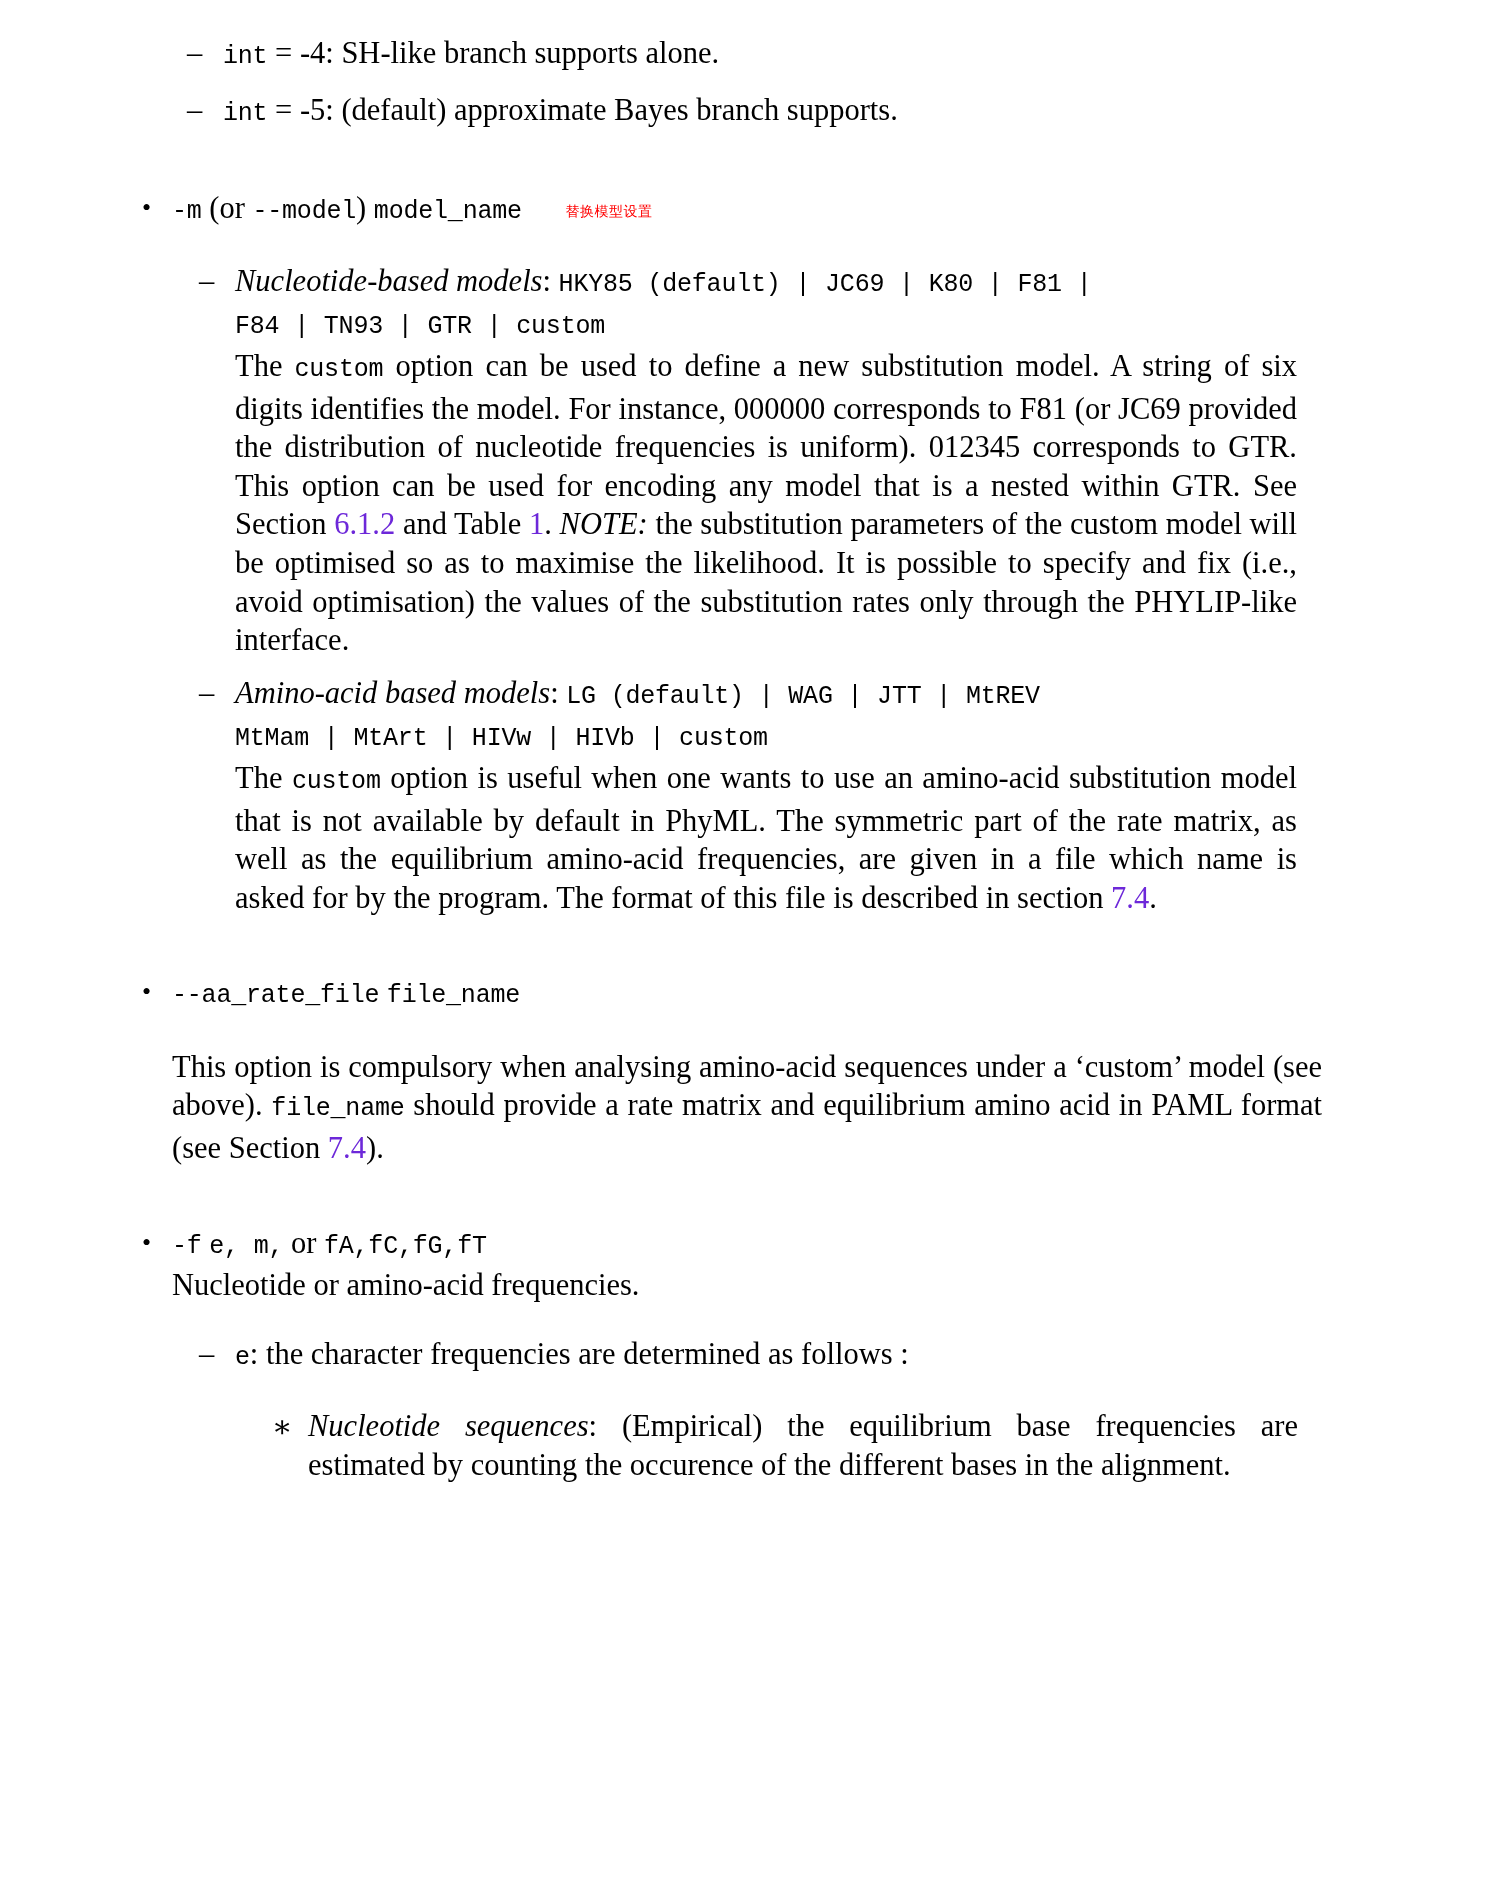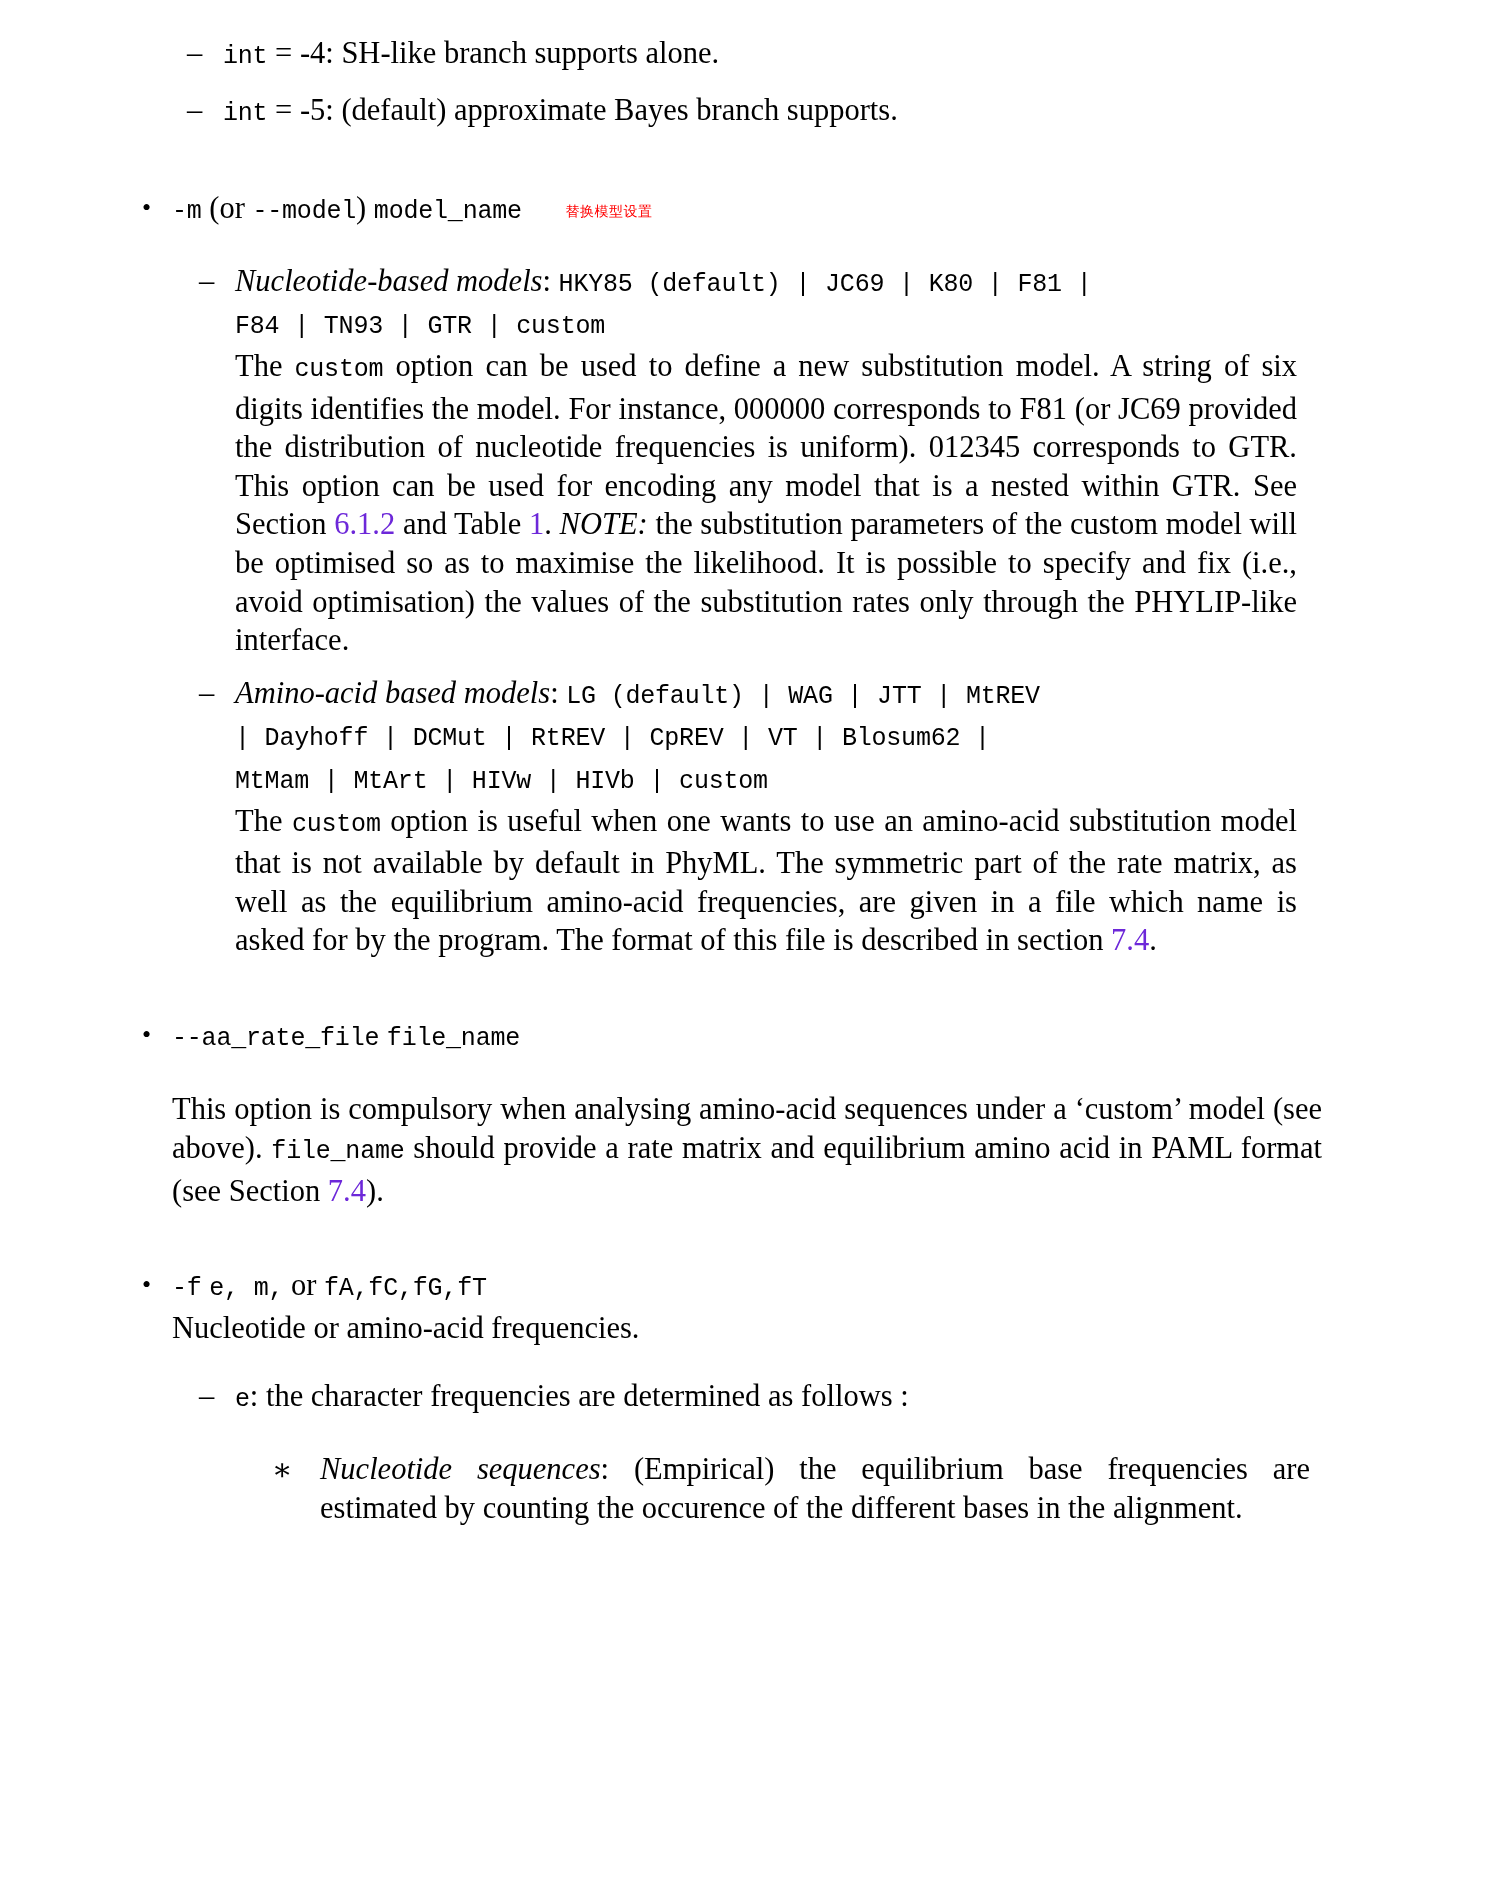--- a/index.html
+++ b/index.html
@@ -85,21 +85,21 @@
   .lvl2 > .body { margin-left: 0px; }
 
   .lvl3 { position: relative; margin-left: 73px; }
   .lvl3 > .star {
     position: absolute;
     left: -36px;
     top: 1px;
     font-size: 30.5px;
     line-height: 38.6px;
   }
-  .lvl3 > .body { margin-left: 12px; }
+  .lvl3 > .body { margin-left: 0px; }
 
   .gap-sm { height: 14px; }
   .gap-md { height: 30px; }
   .gap-xl { height: 56px; }
 </style>
 </head>
 <body>
 
 <div class="page">
   <div class="content">
@@ -169,23 +169,20 @@
     <div class="gap-sm"></div>
 
     <div class="lvl2" style="margin-left:85px;">
       <span class="dash">–</span>
       <div class="body">
         <div class="line">
           <span class="it">Amino-acid based models</span><span>:</span>
           <span class="tt">LG (default) | WAG | JTT | MtREV</span>
         </div>
         <div class="line">
-          <span class="tt">| Dayhoff | DCMut | RtREV | CpREV | VT | Blosum62 |</span>
-        </div>
-        <div class="line">
           <span class="tt">MtMam | MtArt | HIVw | HIVb | custom</span>
         </div>
         <div class="just" style="width:1062px;">
           <span>The</span>
           <span class="tt">custom</span>
           <span>option is useful when one wants to use an amino-acid substitution model that is not available by default in PhyML. The symmetric part of the rate matrix, as well as the equilibrium amino-acid frequencies, are given in a file which name is asked for by the program. The format of this file is described in section</span>
           <span class="link">7.4</span><span>.</span>
         </div>
       </div>
     </div>

